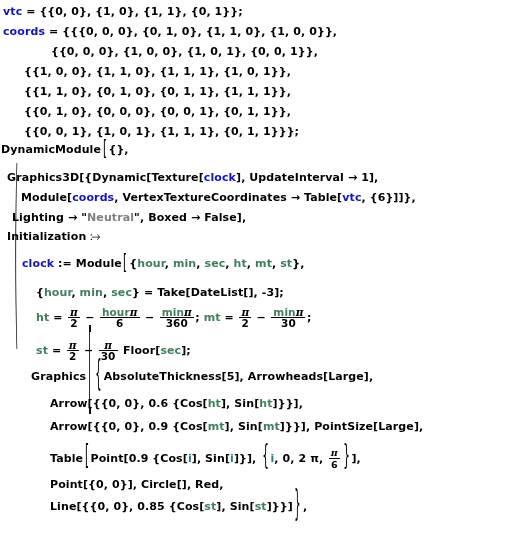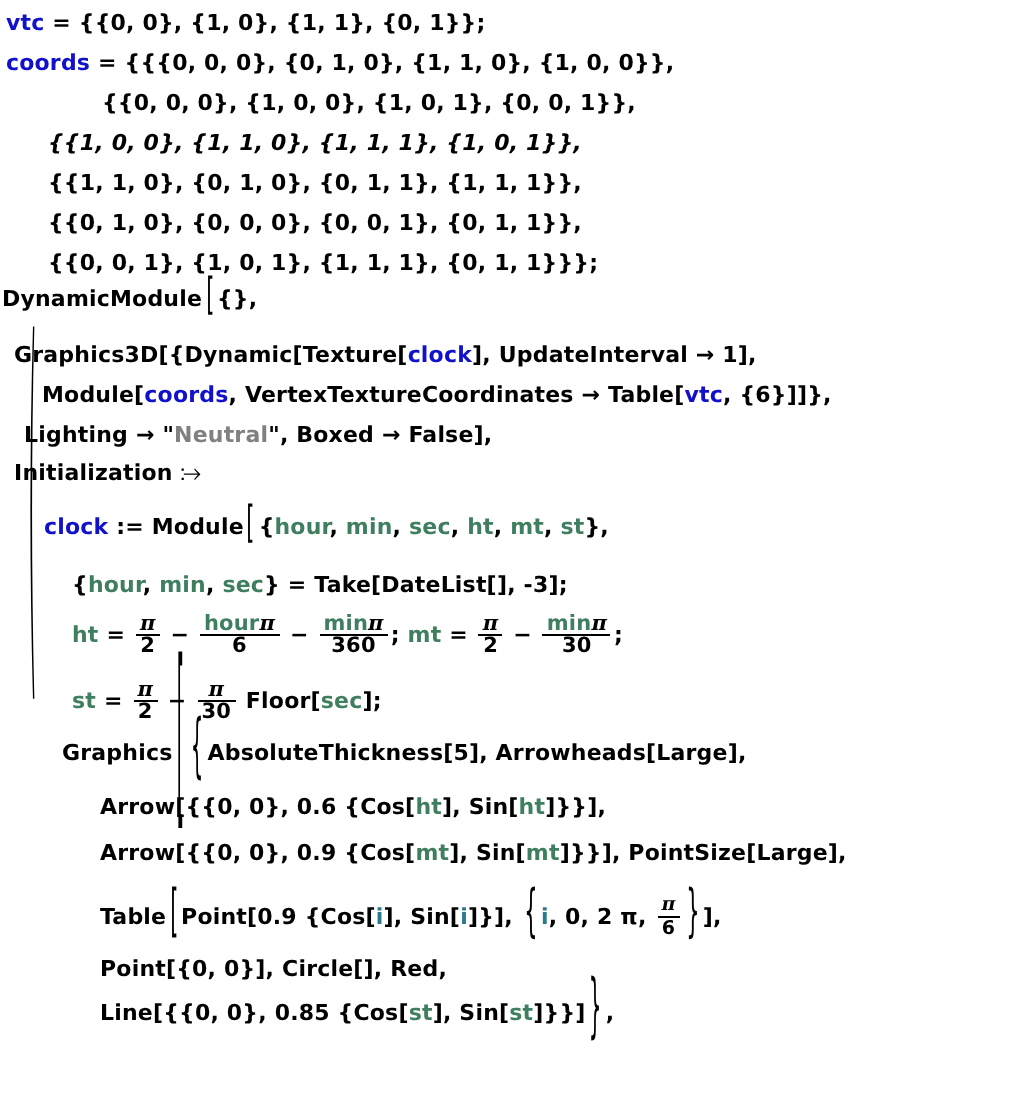--- a/index.html
+++ b/index.html
@@ -87,21 +87,21 @@
 </head>
 <body>
 
 <div class="cell">
 
   <div class="ln" style="left:3px; top:6px;"><span class="glob">vtc</span><span class="sym"> = {{0, 0}, {1, 0}, {1, 1}, {0, 1}};</span></div>
 
   <div class="ln" style="left:3px; top:26px;"><span class="glob">coords</span><span class="sym"> = {{{0, 0, 0}, {0, 1, 0}, {1, 1, 0}, {1, 0, 0}},</span></div>
 
   <div class="ln" style="left:20px; top:46px;margin-left:31px;">{{0, 0, 0}, {1, 0, 0}, {1, 0, 1}, {0, 0, 1}},</div>
-  <div class="ln" style="left:24px; top:66px;font-style:italic;">{{1, 0, 0}, {1, 1, 0}, {1, 1, 1}, {1, 0, 1}},</div>
+  <div class="ln" style="left:24px; top:66px;">{{1, 0, 0}, {1, 1, 0}, {1, 1, 1}, {1, 0, 1}},</div>
   <div class="ln" style="left:24px; top:86px;">{{1, 1, 0}, {0, 1, 0}, {0, 1, 1}, {1, 1, 1}},</div>
   <div class="ln" style="left:24px; top:106px;">{{0, 1, 0}, {0, 0, 0}, {0, 0, 1}, {0, 1, 1}},</div>
   <div class="ln" style="left:24px; top:126px;">{{0, 0, 1}, {1, 0, 1}, {1, 1, 1}, {0, 1, 1}}};</div>
 
   <div class="ln" style="left:1px; top:144px;"><span class="sym">DynamicModule</span><span class="tb tb-h2">[</span><span class="sym">{},</span></div>
 
   <div class="ln" style="left:7px; top:172px;"><span class="sym">Graphics3D[{Dynamic[Texture[</span><span class="glob">clock</span><span class="sym">], UpdateInterval → 1],</span></div>
 
   <div class="ln" style="left:21px; top:192px;"><span class="sym">Module[</span><span class="glob">coords</span><span class="sym">, VertexTextureCoordinates → Table[</span><span class="glob">vtc</span><span class="sym">, {6}]]},</span></div>
 

